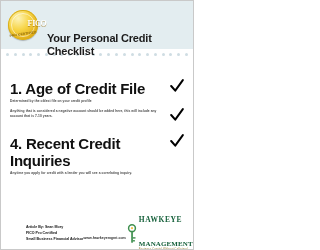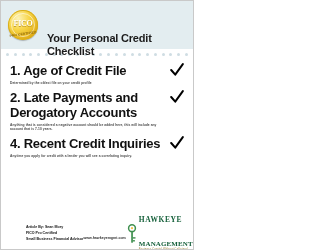--- a/index.html
+++ b/index.html
@@ -56,20 +56,21 @@
   }
   .fico-badge .fico-text {
     position: relative;
     font-family: "Liberation Serif", serif;
     font-size: 8px;
     font-weight: bold;
     letter-spacing: -0.3px;
     color: #ffffff;
     text-shadow: 0 1px 0 rgba(150,105,5,0.6);
     margin-top: -3px;
+    padding-left: 28px;
   }
   .fico-badge .fico-sub {
     position: absolute;
     bottom: 4px;
     left: 0;
     right: 0;
     text-align: center;
     font-size: 3.2px;
     font-weight: bold;
     letter-spacing: 0.2px;
@@ -107,26 +108,27 @@
   .body {
     padding: 4px 9px 0 9px;
   }
 
   .item {
     position: relative;
     margin-bottom: 5px;
     padding-right: 22px;
   }
   .item-title {
-    font-size: 13px;
+    font-size: 15px;
     font-weight: bold;
     color: #111111;
     letter-spacing: -0.25px;
     line-height: 1.15;
     margin-bottom: 2px;
+    margin-top: 16px;
   }
   .item-desc {
     font-size: 3.3px;
     color: #4a4a4a;
     line-height: 1.45;
     font-weight: bold;
     letter-spacing: 0.05px;
   }
   .check {
     position: absolute;
@@ -250,21 +252,20 @@
       <div class="item-title">1. Age of Credit File</div>
       <div class="item-desc">Determined by the oldest file on your credit profile</div>
       <div class="check">
         <svg viewBox="0 0 24 24" aria-hidden="true">
           <path d="M2 12 L9 20 L22 2" fill="none" stroke="currentColor" stroke-width="3.4" stroke-linecap="round" stroke-linejoin="round"></path>
         </svg>
       </div>
     </div>
 
     <div class="item">
-      <div class="item-title">2. Late Payments and Derogatory Accounts</div>
       <div class="item-desc">Anything that is considered a negative account should be added here, this will include any account that is 7-10 years.</div>
       <div class="check">
         <svg viewBox="0 0 24 24" aria-hidden="true">
           <path d="M2 12 L9 20 L22 2" fill="none" stroke="currentColor" stroke-width="3.4" stroke-linecap="round" stroke-linejoin="round"></path>
         </svg>
       </div>
     </div>
 
 
     <div class="item">

